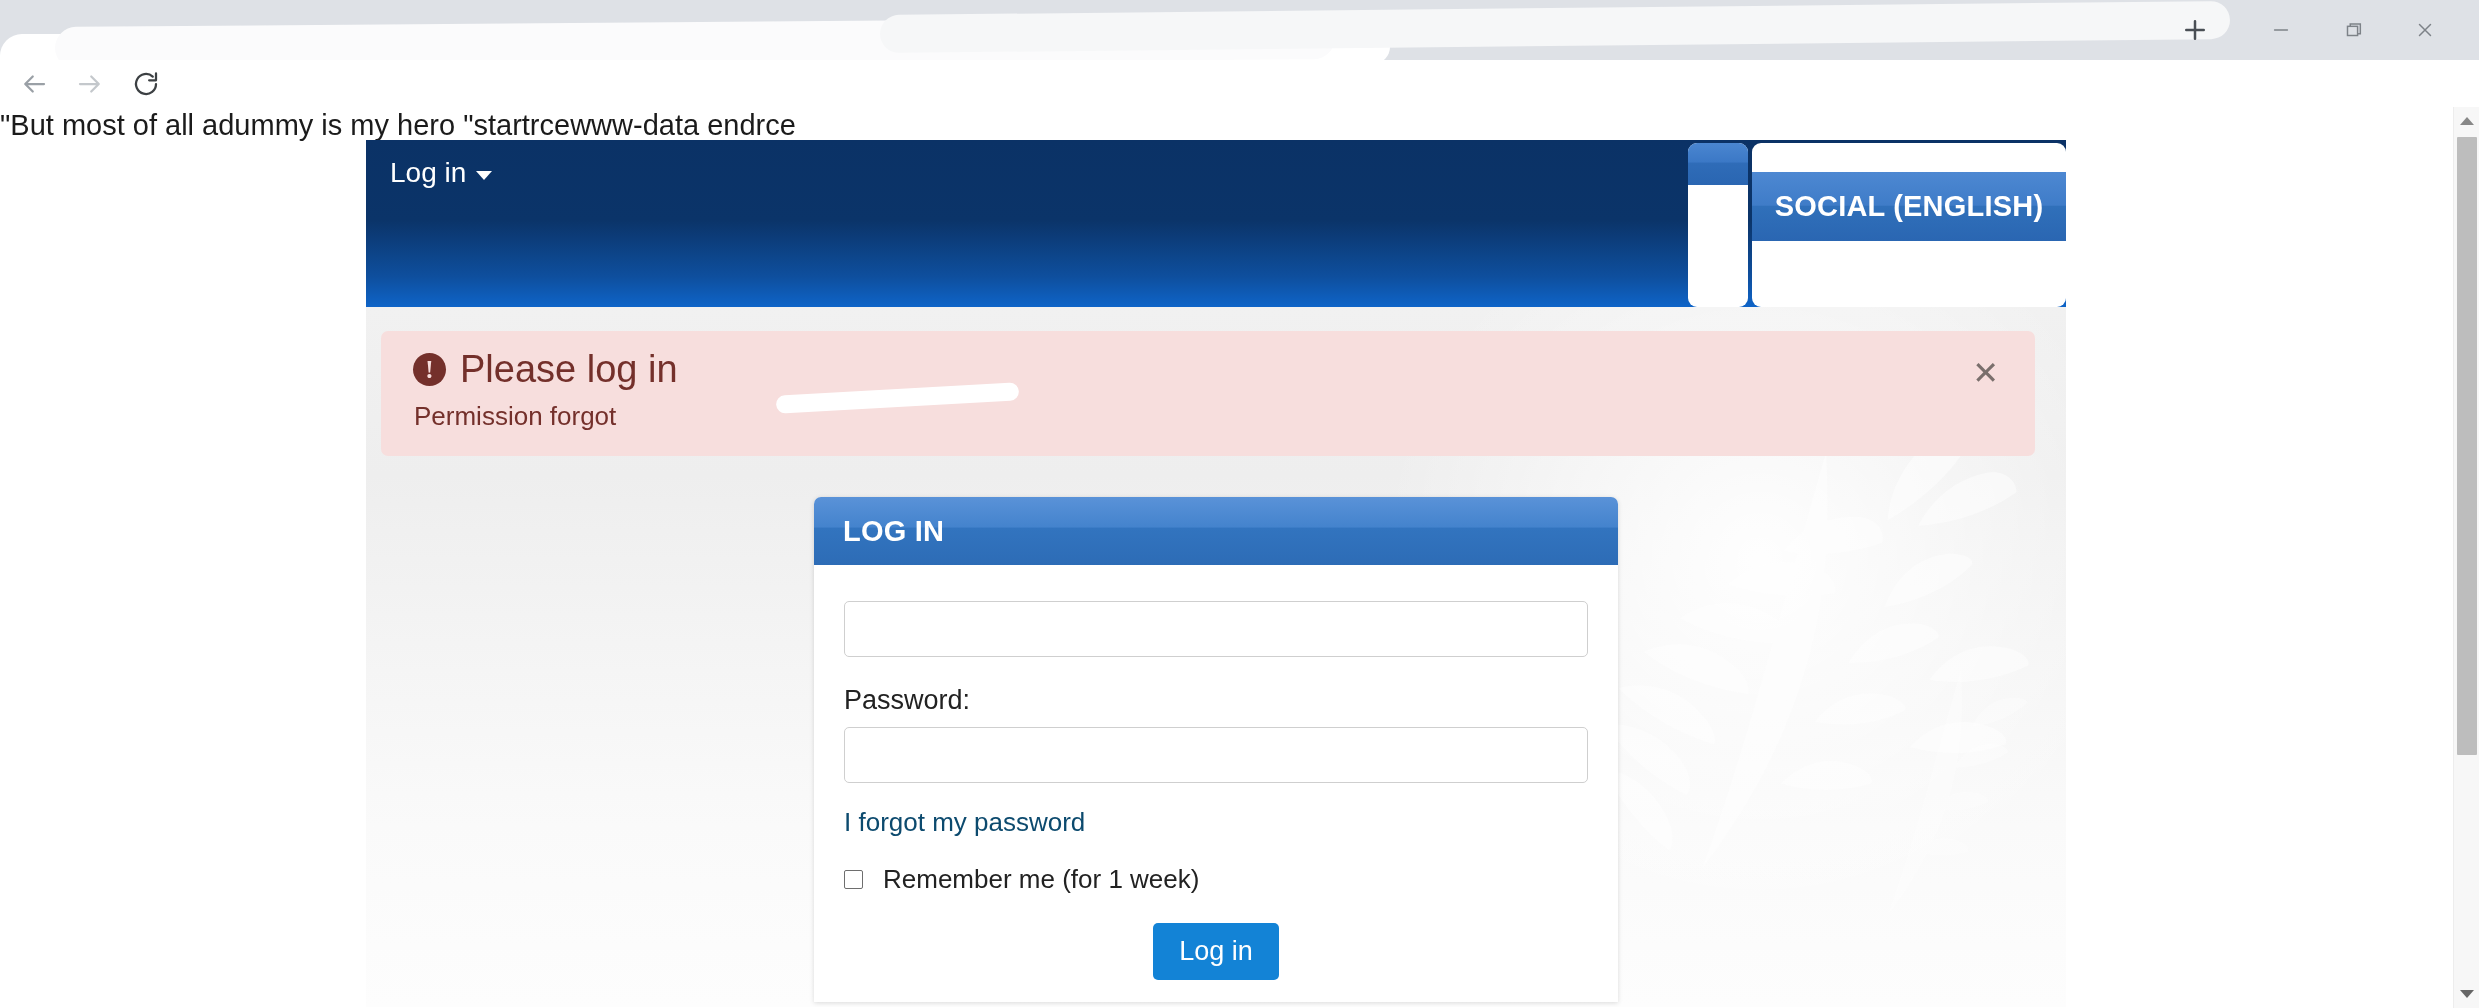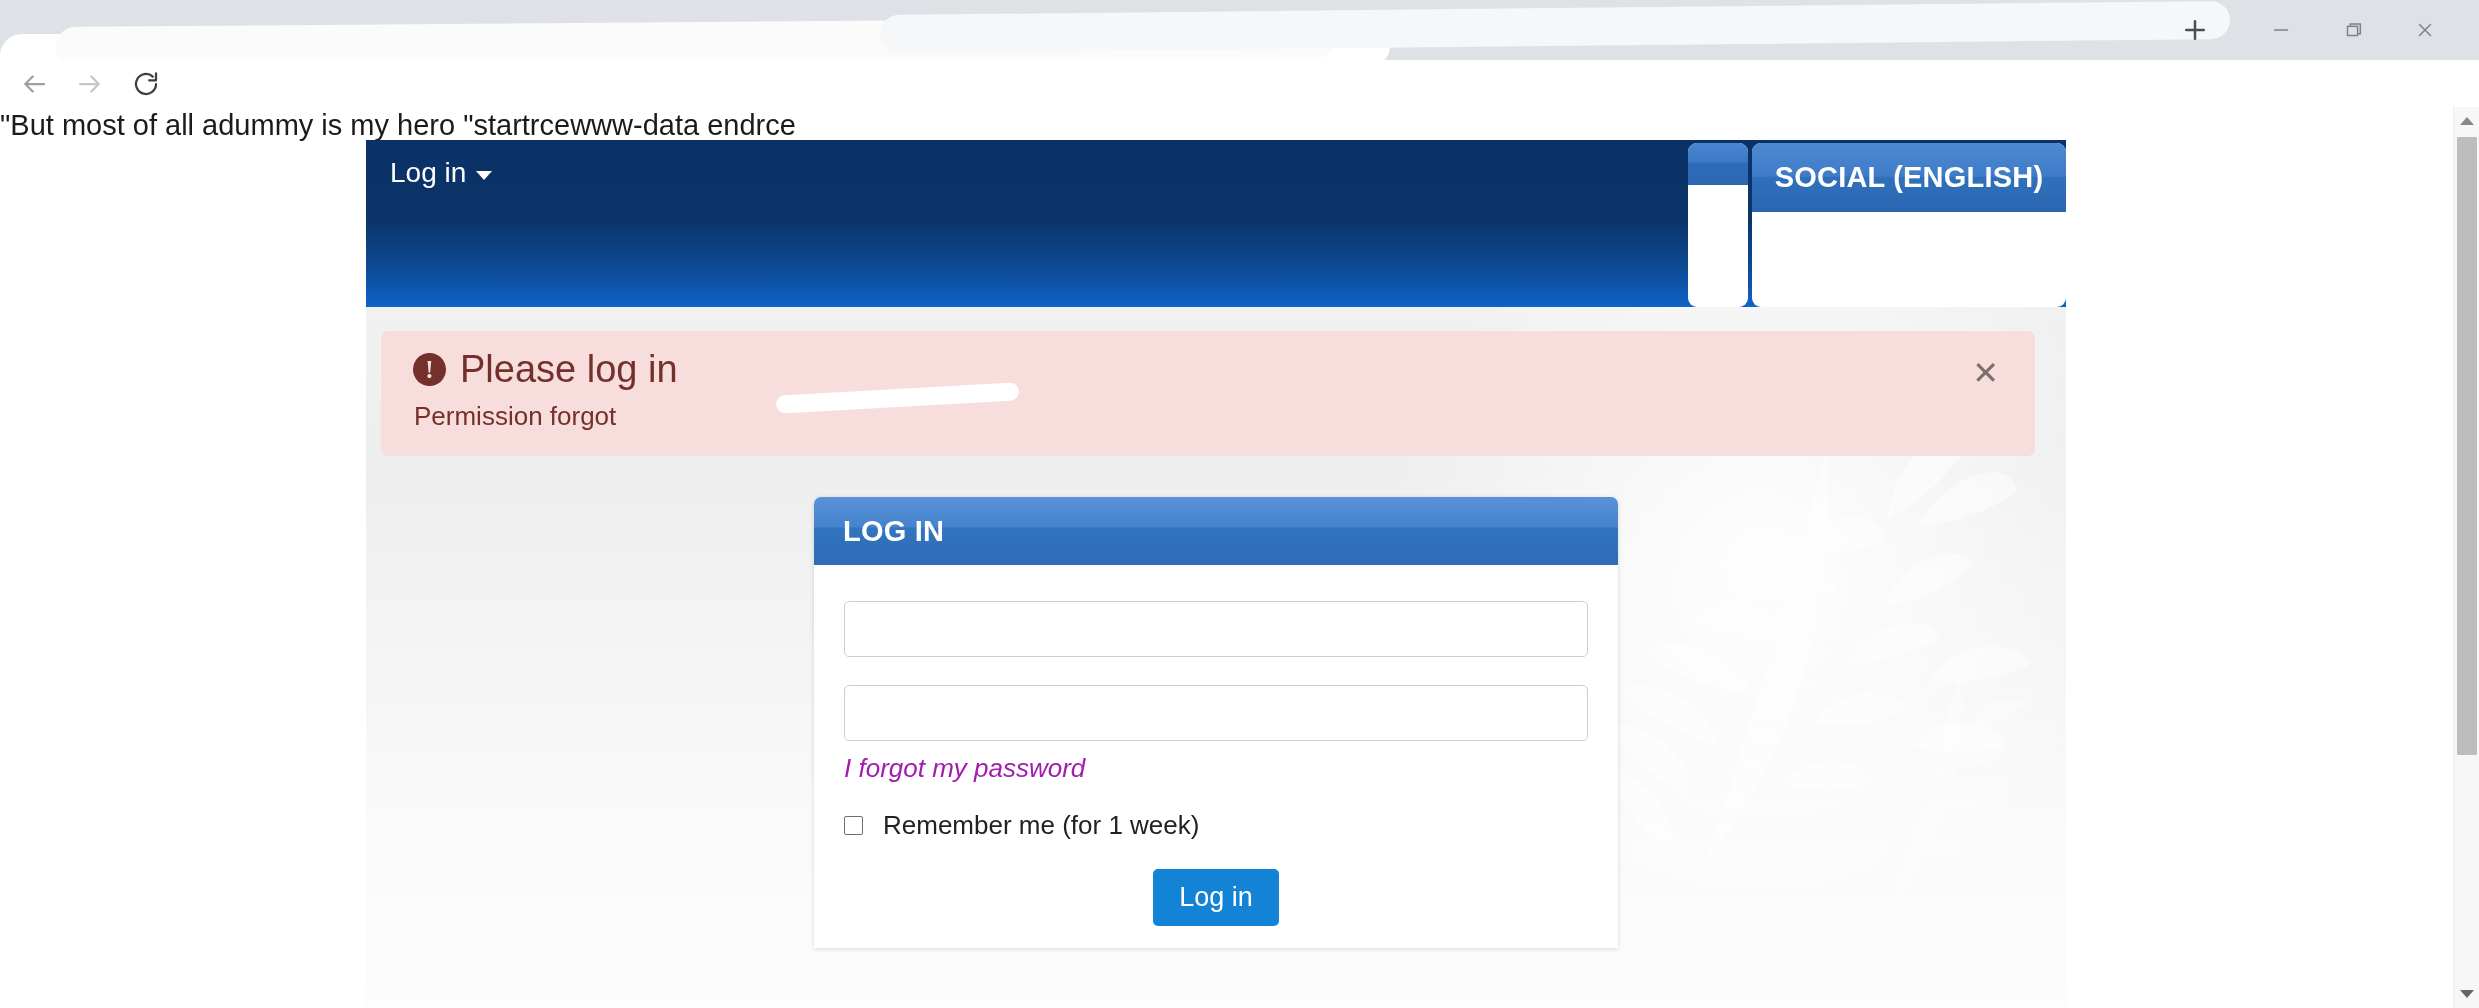--- a/index.html
+++ b/index.html
@@ -247,21 +247,21 @@
     position: absolute;
     left: 1386px; top: 3px;
     width: 314px; height: 164px;
     background: #ffffff;
     border-radius: 9px;
     overflow: hidden;
   }
   .panel-wide-hd {
     width: 100%; height: 69px;
     background: linear-gradient(180deg, #4d88d2 0%, #3f7cc8 48%, #3070ba 50%, #2a66b2 100%);
-    display: flex; align-items: center; justify-content: center;
+    display: flex; align-items: center; justify-content: center; margin-top: 29px;
   }
   .panel-wide-hd span {
     color: #ffffff;
     font-size: 29px;
     font-weight: bold;
     letter-spacing: .2px;
     white-space: nowrap;
   }
 
   
@@ -369,25 +369,24 @@
     background: #ffffff;
     font-size: 26px;
     padding: 0 12px;
     font-family: "Liberation Sans", sans-serif;
     color: #222;
     outline: none;
   }
   .gap { height: 28px; }
   .forgot-link {
     display: inline-block;
-    margin-top: 12px;
+    margin-top: 24px;
     font-size: 26px;
-    color: #a21caf;
+    color: #0c4a6e;
     text-decoration: none;
-    font-style: italic;
   }
   .remember-row {
     margin-top: 26px;
     display: flex;
     align-items: center;
     gap: 20px;
   }
   .checkbox {
     width: 19px; height: 19px;
     border: 1px solid #6e6e6e;
@@ -668,20 +667,21 @@
       <div class="login-card">
         <div class="login-card-hd">
           <span>LOG IN</span>
         </div>
         <div class="login-card-bd">
 
           <input class="text-input" type="text" placeholder="" style="">
 
           <div class="gap"></div>
 
+          <div class="field-label">Password:</div>
           <input class="text-input" type="password" placeholder="" style="">
 
           <a class="forgot-link" href="#">I forgot my password</a>
 
           <div class="remember-row">
             <span class="checkbox"></span>
             <span class="remember-label">Remember me (for 1 week)</span>
           </div>
 
           <div class="submit-row">

